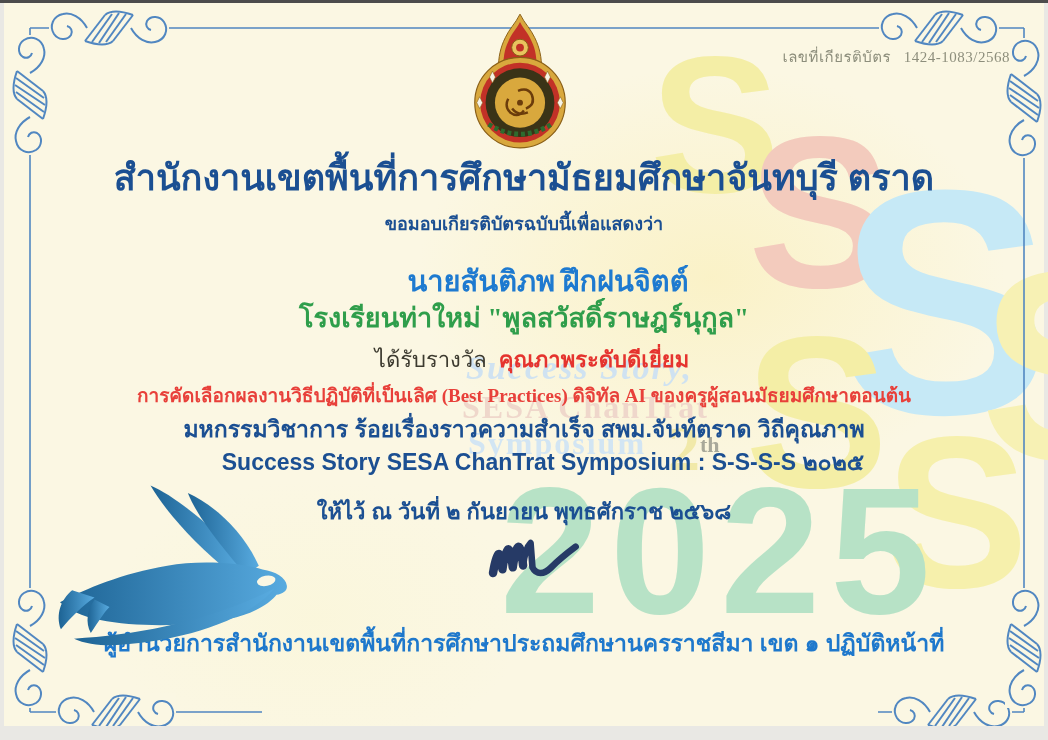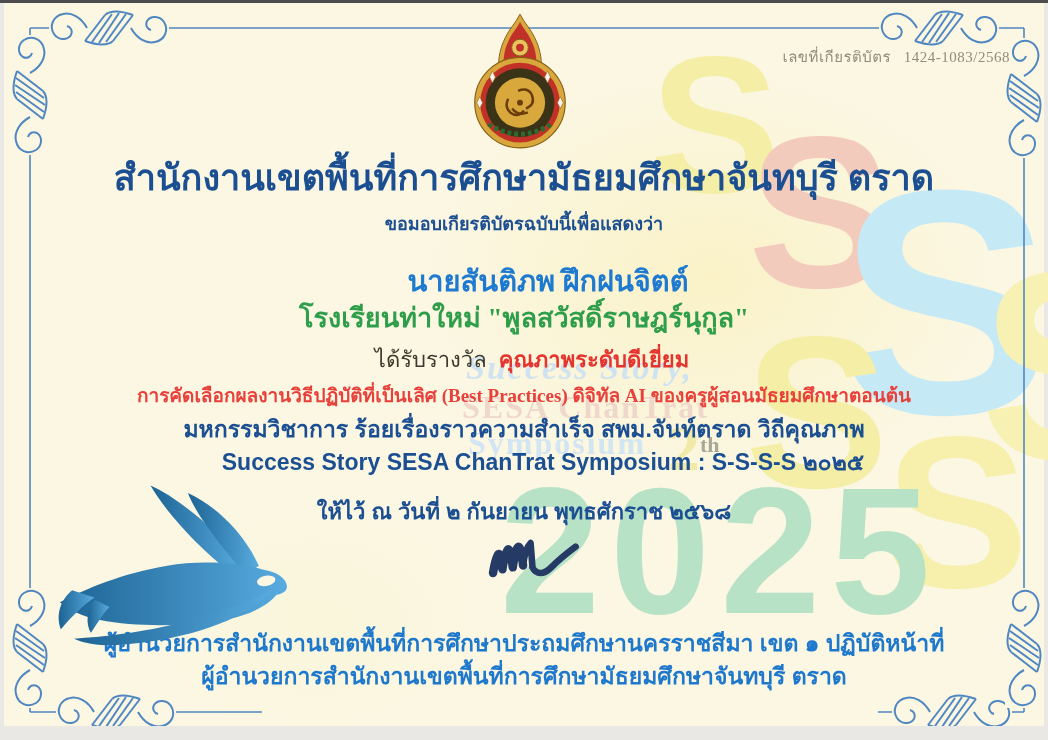--- a/index.html
+++ b/index.html
@@ -137,21 +137,20 @@
   <div class="line sans-bold dateline">ให้ไว้ ณ วันที่ ๒ กันยายน พุทธศักราช ๒๕๖๘</div>
 
   <svg class="sig" width="108" height="70" viewBox="0 0 115 72">
     <g fill="none" stroke="#263a66" stroke-linecap="round" stroke-linejoin="round">
       <path stroke-width="9" d="M16,52 C20,28 24,24 26,48 C30,22 34,18 37,46 C41,18 45,16 48,44"></path>
       <path stroke-width="7" d="M48,44 C50,28 54,22 56,20 L58,46 C62,54 70,54 78,46 C86,38 96,30 104,24"></path>
     </g>
   </svg>
 
   <div class="line sans-bold dir1">ผู้อำนวยการสำนักงานเขตพื้นที่การศึกษาประถมศึกษานครราชสีมา เขต ๑ ปฏิบัติหน้าที่</div>
-  <div class="line sans-bold dir2">ผู้อำนวยการสำนักงานเขตพื้นที่การศึกษามัธยมศึกษาจันทบุรี ตราด</div>
 
   <svg class="rabbit" width="252" height="178" viewBox="0 0 270 180">
     <defs>
       <linearGradient id="rg" x1="0" y1="0" x2="1" y2="0">
         <stop offset="0" stop-color="#1d6394"></stop>
         <stop offset="1" stop-color="#58abe0"></stop>
       </linearGradient>
     </defs>
     <g fill="url(#rg)">
       <path d="M212,88 C185,55 140,18 112,6 C128,34 163,72 196,98 Z"></path>

